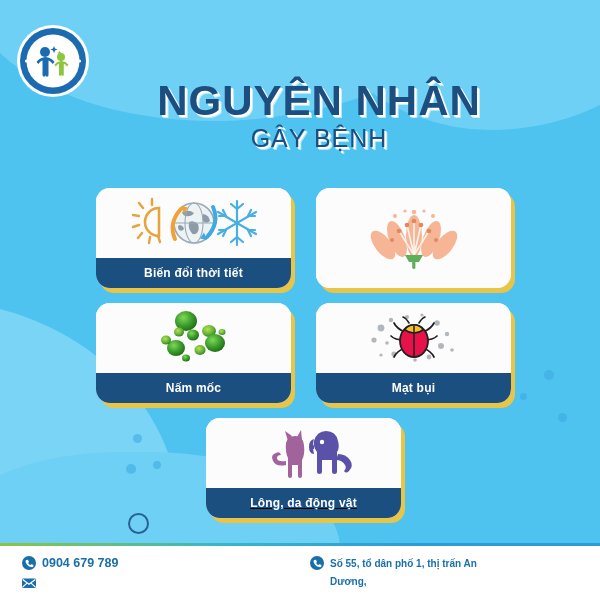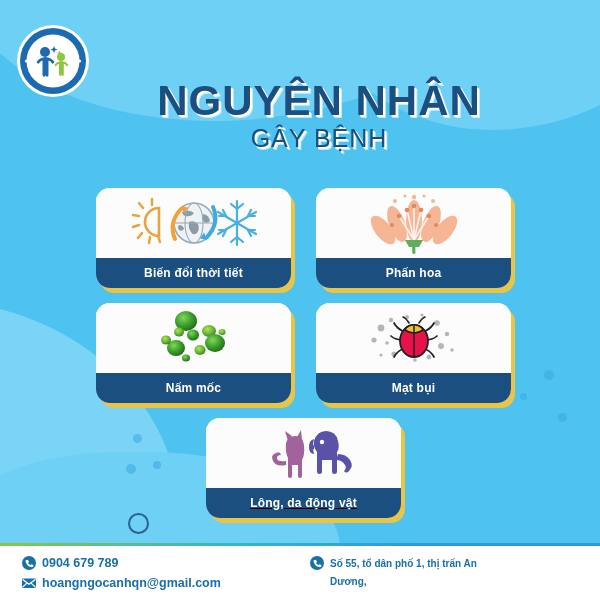--- a/index.html
+++ b/index.html
@@ -284,21 +284,20 @@
           <circle cx="36" cy="7" r="2"></circle>
             <circle cx="55" cy="3" r="2.2"></circle>
           <circle cx="74" cy="7" r="2"></circle>
             <circle cx="46" cy="2" r="1.6"></circle>
           <circle cx="65" cy="2" r="1.6"></circle>
         </g>
         <path d="M46 46 l18 0 l-4 7 l-10 0 z" fill="#5FAF5A"></path>
         <rect x="53.2" y="52" width="3.2" height="8" rx="1.4" fill="#5FAF5A"></rect>
       </svg>
     </div>
-    <div class="card-label">Phấn hoa</div>
   </div>
 
   <div class="card" id="card2">
     <div class="card-icon">
       <svg width="110" height="58" viewBox="0 0 110 58">
         <defs>
           <radialGradient id="mg1" cx="38%" cy="34%" r="70%">
             <stop offset="0%" stop-color="#7ED957"></stop>
             <stop offset="55%" stop-color="#3E9E2D"></stop>
             <stop offset="100%" stop-color="#1E6B16"></stop>
@@ -398,21 +397,20 @@
         <span class="f-txt">0904 679 789</span>
       </div>
       <div class="f-row">
         <span class="f-ico">
           <svg width="14" height="14" viewBox="0 0 14 14">
             <rect x="0" y="2.5" width="14" height="9.5" rx="1.4" fill="#1A6FA8"></rect>
             <path d="M.7 3.6 L7 8.2 L13.3 3.6" fill="none" stroke="#ffffff" stroke-width="1.3"></path>
             <path d="M.7 11 L5 7.2 M13.3 11 L9 7.2" fill="none" stroke="#ffffff" stroke-width="1.1"></path>
           </svg>
         </span>
-        <span class="f-txt">hoangngocanhqn@gmail.com</span>
       </div>
     </div>
 
     <div class="f-right">
       <div class="f-row">
         <span class="f-ico">
           <svg width="14" height="14" viewBox="0 0 14 14">
             <circle cx="7" cy="7" r="7" fill="#1A6FA8"></circle>
             <path d="M4.6 4 q1.2-.6 1.7 .4 l.5 1 q.3 .6 -.3 1 q-.5 .4 -.1 1.1 q.6 1 1.6 1.4 q.6 .3 .9-.3 q.4-.6 1-.3 l1 .5 q1 .5 .4 1.6 q-.6 1-2 .7 q-2.4-.5 -4-2.2 q-1.6-1.7 -1.8-3.6 q-.1-1 .9-1.3z" fill="#ffffff"></path>
           </svg>

